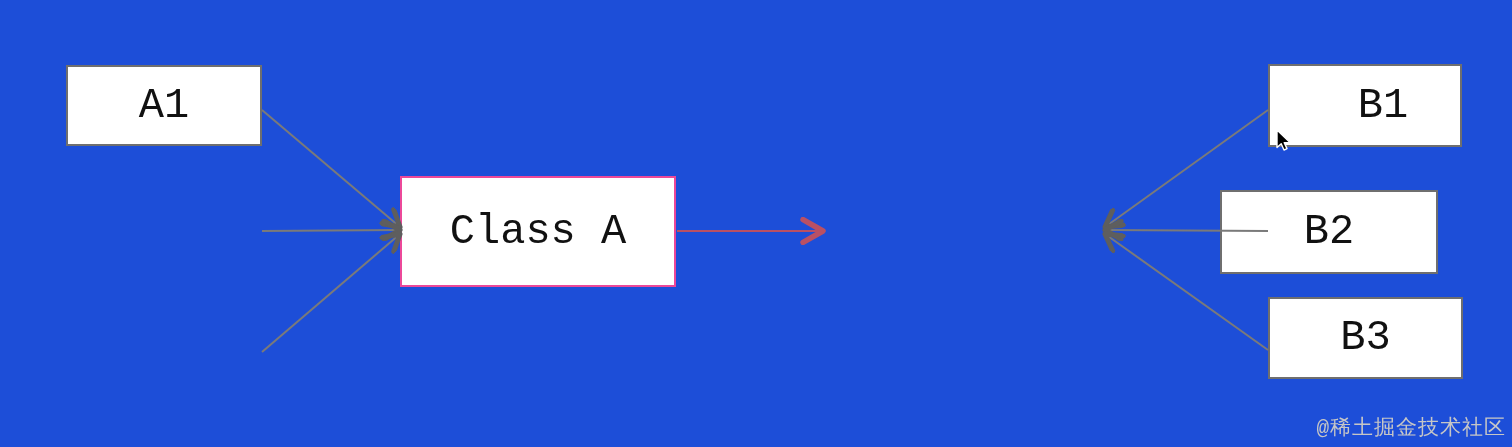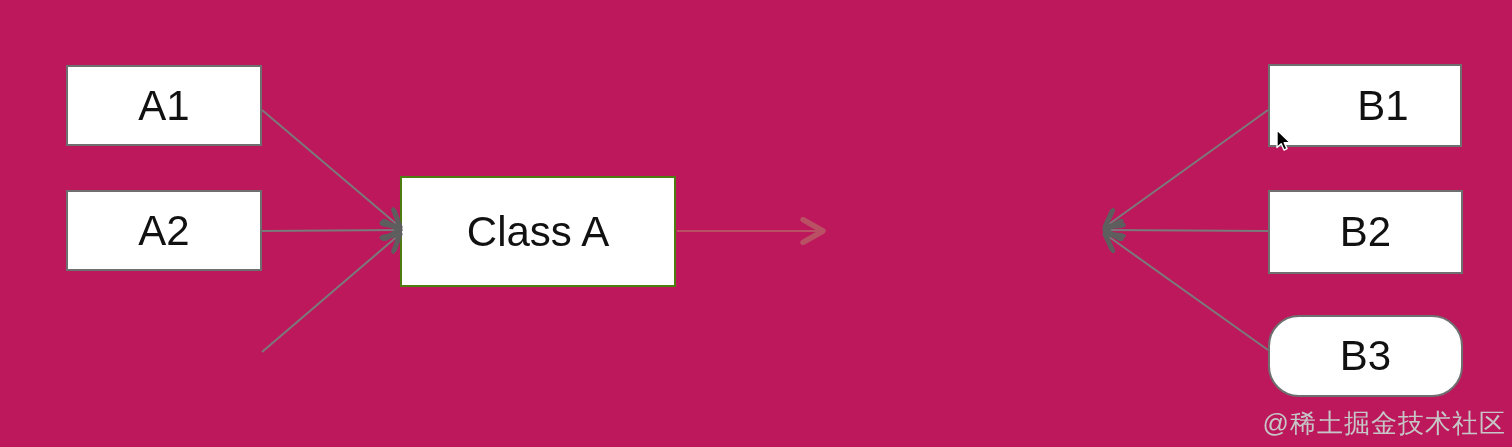--- a/index.html
+++ b/index.html
@@ -4,66 +4,66 @@
 <style>
   html, body {
     margin: 0;
     padding: 0;
     background: #ffffff;
   }
   #canvas {
     position: relative;
     width: 1512px;
     height: 447px;
-    background: #be185d;
+    background: #1d4ed8;
     overflow: hidden;
-    font-family: Liberation Sans, sans-serif;
+    font-family: Liberation Mono, monospace;
   }
   .node {
     position: absolute;
     display: flex;
     align-items: center;
     justify-content: center;
     background: #ffffff;
     box-sizing: border-box;
     z-index: 2;
   }
   .node .label {
     font-size: 42px;
     color: #111111;
     line-height: 1;
     white-space: nowrap;
   }
   .gray-node {
     border: 2px solid #6f6f6f;
   }
   .class-node {
-    border: 2px solid #4d7c0f;
+    border: 2px solid #ec4899;
   }
   #node-a1 { left: 66px;  top: 65px;  width: 196px; height: 81px; }
   #node-a2 { left: 66px;  top: 190px; width: 196px; height: 81px; }
   #node-a3 { left: 66px;  top: 315px; width: 196px; height: 82px; }
   #node-class-a { left: 400px; top: 176px; width: 276px; height: 111px; }
   #node-class-b { left: 827px; top: 175px; width: 277px; height: 112px; }
   #node-b1 { left: 1268px; top: 64px;  width: 194px; height: 83px; padding-left: 36px; }
-  #node-b2 { left: 1268px; top: 190px; width: 195px; height: 84px; }
-  #node-b3 { left: 1268px; top: 315px; width: 195px; height: 82px; border-radius: 31px; }
+  #node-b2 { left: 1220px; top: 190px; width: 218px; height: 84px; }
+  #node-b3 { left: 1268px; top: 297px; width: 195px; height: 82px; }
   #edge-layer {
     position: absolute;
     left: 0; top: 0;
     width: 1512px;
     height: 447px;
     z-index: 3;
     pointer-events: none;
   }
   #watermark {
     position: absolute;
     right: 6px;
     bottom: 6px;
-    font-size: 26px;
+    font-size: 21px;
     color: #c6c6c6;
     z-index: 4;
     letter-spacing: 1px;
   }
   #mouse-cursor {
     position: absolute;
     left: 1272px;
     top: 126px;
     z-index: 5;
     pointer-events: none;
@@ -91,23 +91,20 @@
     <line x1="677" y1="231" x2="823" y2="231" stroke="#b95064" stroke-width="2.2" marker-end="url(#arrow-red)"></line>
 
     <line x1="1268" y1="110" x2="1105" y2="227" stroke="#7a7a7a" stroke-width="2" marker-end="url(#arrow-gray)"></line>
     <line x1="1268" y1="231" x2="1105" y2="230" stroke="#7a7a7a" stroke-width="2" marker-end="url(#arrow-gray)"></line>
     <line x1="1268" y1="350" x2="1105" y2="234" stroke="#7a7a7a" stroke-width="2" marker-end="url(#arrow-gray)"></line>
   </svg>
 
   <div id="node-a1" class="node gray-node">
     <span class="label">A1</span>
   </div>
-  <div id="node-a2" class="node gray-node">
-    <span class="label">A2</span>
-  </div>
 
   <div id="node-class-a" class="node class-node">
     <span class="label">Class A</span>
   </div>
 
   <div id="node-b1" class="node gray-node">
     <span class="label">B1</span>
   </div>
   <div id="node-b2" class="node gray-node">
     <span class="label">B2</span>

